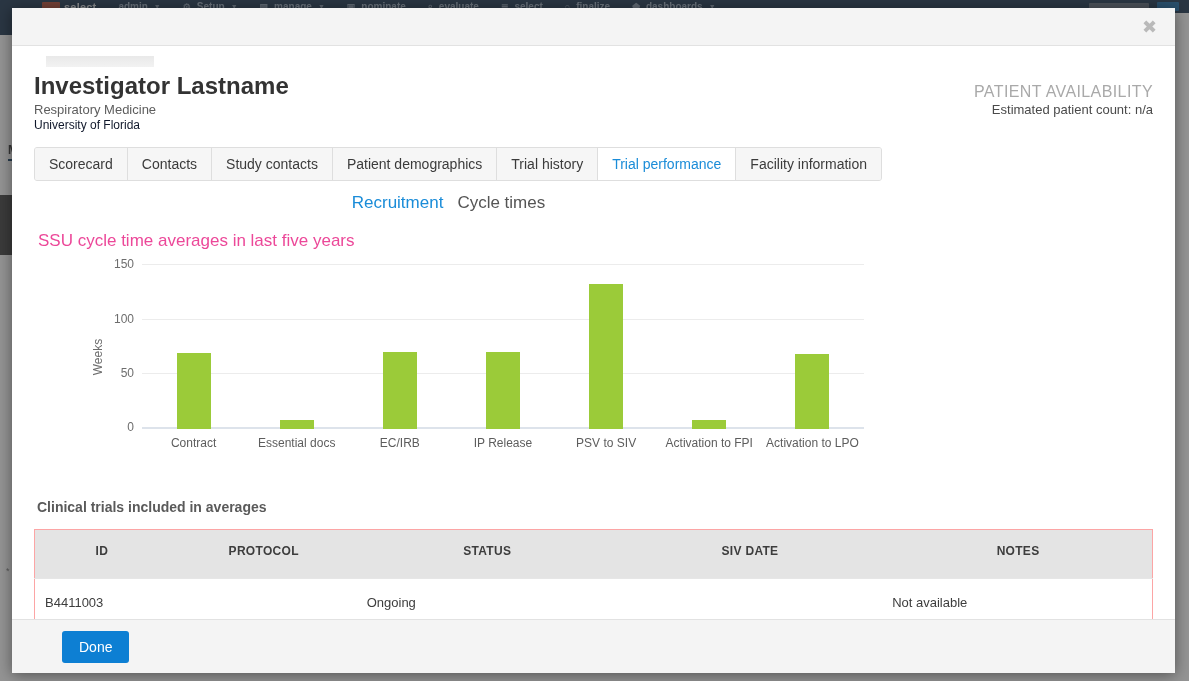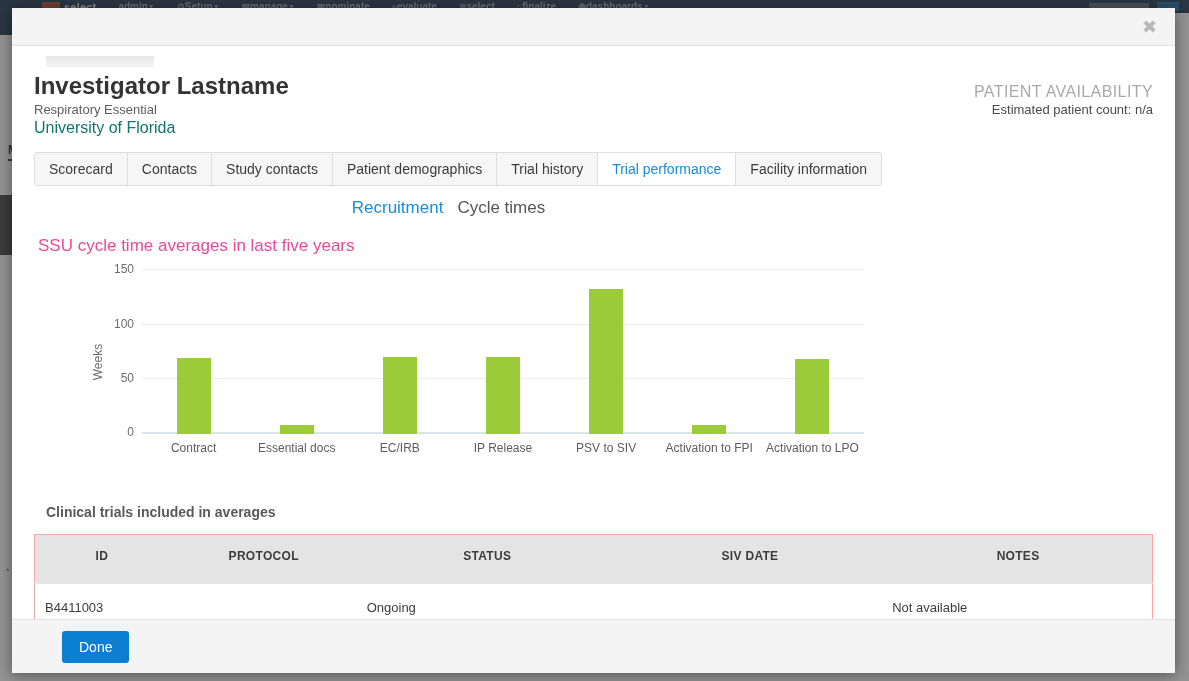--- a/index.html
+++ b/index.html
@@ -26,21 +26,21 @@
     display: flex; align-items: center; gap: 4px;
     margin-left: 42px;
   }
   #top-nav .brand-mark {
     width: 18px; height: 9px; background: #b5452f; border-radius: 1px;
   }
   #top-nav .brand-text {
     color: #e8eef4; font-size: 11px; font-weight: bold; letter-spacing: .2px;
   }
   #top-nav .nav-item {
-    display: flex; align-items: center; gap: 0;
+    display: flex; align-items: center; gap: 6px;
     color: #9fb2c6; font-size: 10px; font-weight: bold;
     margin-left: 22px;
   }
   #top-nav .nav-glyph { font-size: 9px; opacity: .85; }
   #top-nav .nav-caret { font-size: 7px; opacity: .8; }
   #top-nav .nav-right {
     margin-left: auto; display: flex; align-items: center; gap: 8px; padding-right: 10px;
   }
   #top-nav .nav-search {
     width: 60px; height: 8px; background: #5d6c7c; border-radius: 1px;
@@ -125,21 +125,21 @@
   #profile-row { display: flex; align-items: flex-start; }
   #profile-block { flex: 1 1 auto; }
   #investigator-name {
     font-size: 24px; font-weight: bold; color: #333; line-height: 1.12;
     margin: 0 0 2px 0;
   }
   #investigator-dept {
     font-size: 13px; color: #5d5d5d; line-height: 1.25;
   }
   #investigator-org {
-    font-size: 16px; color: #0f766e; line-height: 1.25;
+    font-size: 12px; color: #0f172a; line-height: 1.25;
   }
   #availability-block { text-align: right; padding-top: 10px; }
   #availability-title {
     font-size: 16px; color: #a9a9a9; letter-spacing: .4px;
   }
   #availability-value {
     font-size: 13px; color: #4a4a4a; margin-top: 1px;
   }
 
   
@@ -219,21 +219,21 @@
   }
   .bar-label {
     position: absolute;
     top: 100%; margin-top: 7px;
     font-size: 12px; color: #5d5d5d; white-space: nowrap;
   }
 
   
   #table-heading {
     font-size: 14px; font-weight: bold; color: #5a5a5a;
-    margin-top: 44px; margin-left: 12px;
+    margin-top: 44px; margin-left: 3px;
   }
   #trials-table {
     margin-top: 14px;
     width: 100%;
     border-collapse: collapse;
     border: 1px solid #fca5a5;
     table-layout: fixed;
   }
   #trials-table thead th {
     background: #e4e4e4;
@@ -341,21 +341,21 @@
     <button id="modal-close">✖</button>
   </div>
 
   <div id="modal-body">
 
     <div class="logo-placeholder"></div>
 
     <div id="profile-row">
       <div id="profile-block">
         <div id="investigator-name">Investigator Lastname</div>
-        <div id="investigator-dept">Respiratory Essential</div>
+        <div id="investigator-dept">Respiratory Medicine</div>
         <div id="investigator-org">University of Florida</div>
       </div>
       <div id="availability-block">
         <div id="availability-title">PATIENT AVAILABILITY</div>
         <div id="availability-value">Estimated patient count: n/a</div>
       </div>
     </div>
 
     <div id="tab-bar">
         <div class="tab">Scorecard</div>

